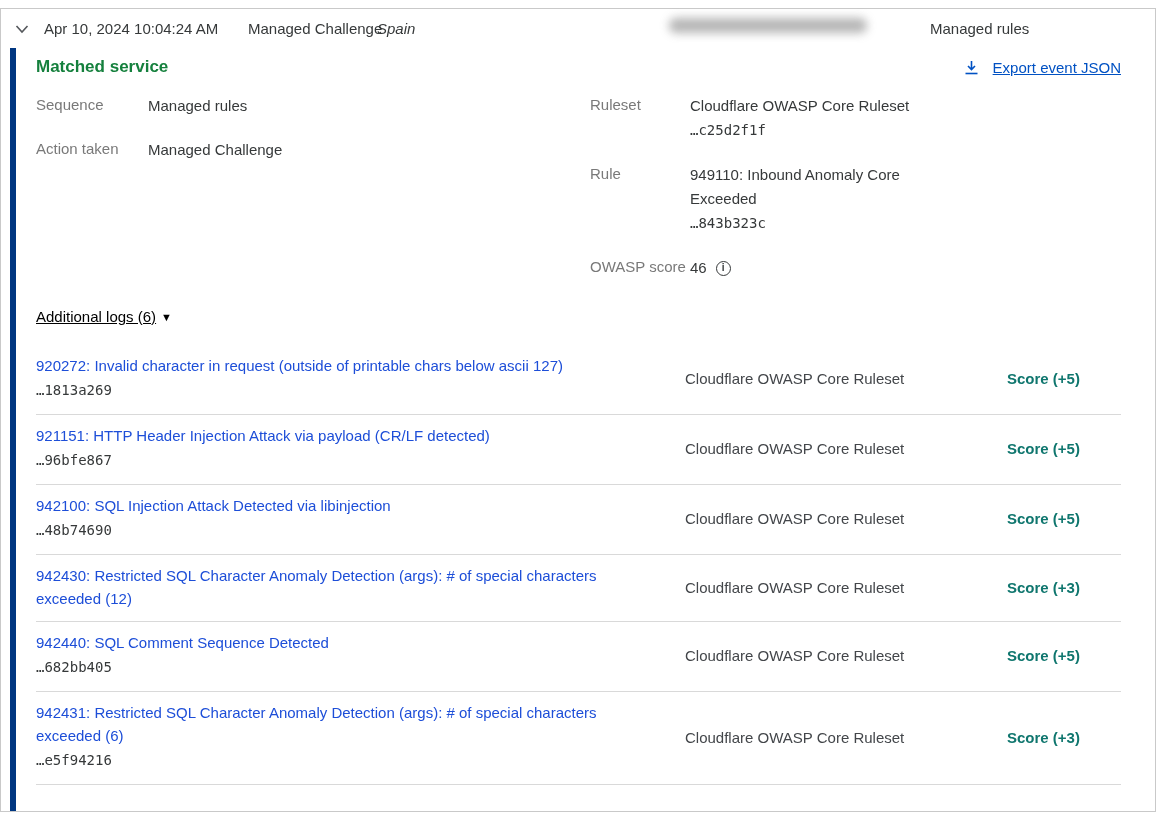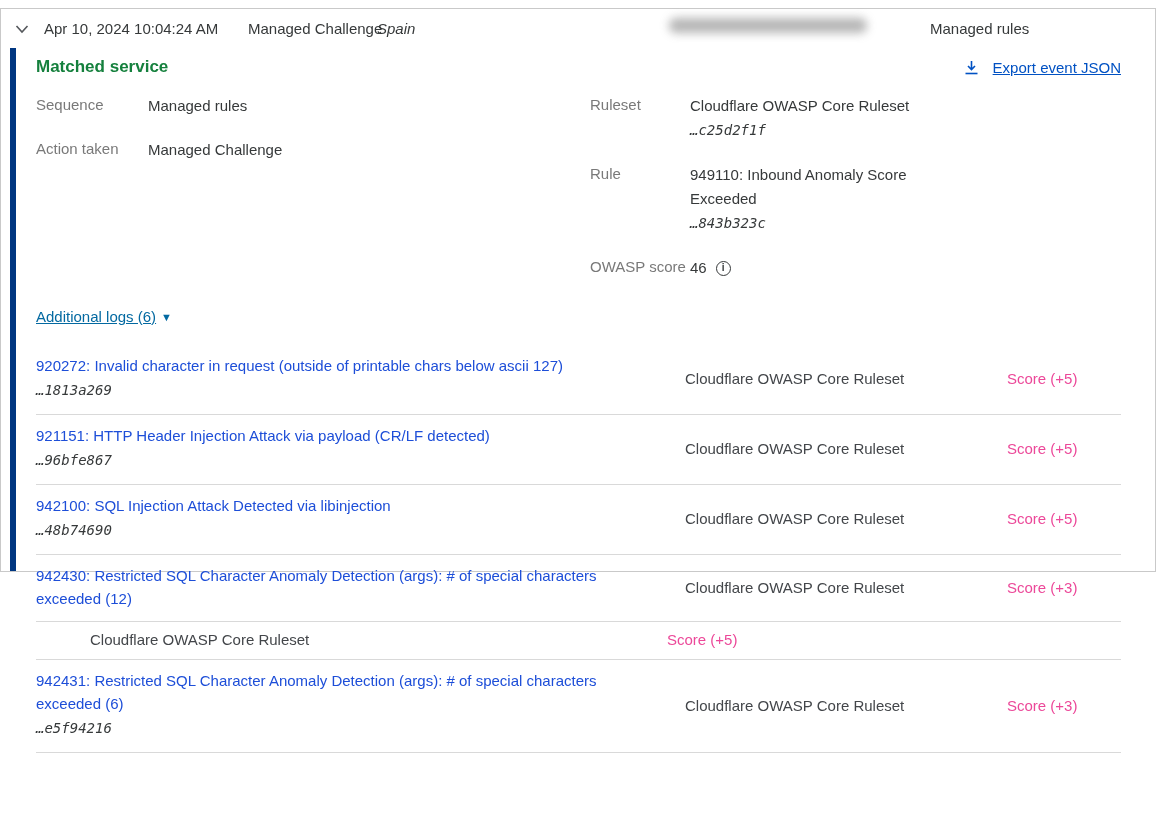--- a/index.html
+++ b/index.html
@@ -6,21 +6,21 @@
   html, body {
     width: 1160px; height: 818px;
     background: #ffffff;
     font-family: "Liberation Sans", sans-serif;
     color: #36393a;
     overflow: hidden;
   }
   .event-wrapper {
     position: absolute;
     top: 8px; left: 0;
-    width: 1156px; height: 564px;
+    width: 1156px; height: 804px;
     border: 1px solid #c9c9c9;
     background: #ffffff;
   }
   
   .row-header {
     position: relative;
     height: 39px;
     font-size: 15px;
     cursor: pointer;
   }
@@ -65,50 +65,50 @@
   .export-link .dl-icon { display: block; }
   .export-link .link-text { text-decoration: underline; }
   .fields-left  { position: absolute; left: 0;   top: 46px; width: 350px; }
   .fields-right { position: absolute; left: 554px; top: 46px; width: 370px; }
   .field-row { display: flex; margin-bottom: 20px; line-height: 22px; font-size: 15px; }
   .field-row .f-label { flex: 0 0 112px; color: #797979; }
   .fields-right .field-row .f-label { flex: 0 0 100px; }
   .field-row .f-value { flex: 1 1 auto; max-width: 238px; line-height: 24px; }
   .hash {
     font-family: "DejaVu Sans Mono", monospace;
-    font-size: 14px; line-height: 25px; color: #36393a; font-style: italic;
+    font-size: 14px; line-height: 25px; color: #36393a;
   }
   .score-line { display: flex; align-items: center; gap: 9px; }
   .info-icon {
     display: inline-flex; align-items: center; justify-content: center;
     width: 15px; height: 15px;
     border: 1px solid #36393a; border-radius: 50%;
     font-size: 10px; font-weight: 700; line-height: 1;
     cursor: pointer;
   }
   .additional-logs {
     position: absolute; left: 0; top: 260px;
     display: flex; align-items: center; gap: 5px;
-    font-size: 15px; color: #0369a1; cursor: pointer;
+    font-size: 15px; color: #000000; cursor: pointer;
   }
   .additional-logs .link-text { text-decoration: underline; }
   .additional-logs .caret { font-size: 11px; text-decoration: none; }
   
   .logs-table { width: 100%; }
   .log-row {
     display: grid;
     grid-template-columns: 595px 340px 1fr;
     align-items: center;
     padding: 9px 0 11px 0;
     border-bottom: 1px solid #d9d9d9;
   }
   .log-desc  { font-size: 15px; line-height: 23px; color: #1d4ed8; }
   .log-hash  { margin-top: 1px; }
   .log-ruleset { padding-left: 54px; font-size: 15px; color: #43464a; }
-  .log-score   { padding-left: 36px; font-size: 15px; color: #ec4899; white-space: nowrap; }
+  .log-score   { padding-left: 36px; font-size: 15px; color: #0f766e; white-space: nowrap; font-weight: bold; }
 </style>
 </head>
 <body>
 
 <div class="event-wrapper">
 
   <div class="row-header">
     <span class="chevron">
       <svg width="16" height="16" viewBox="0 0 16 16">
         <polyline points="2.5,5 8,11 13.5,5" fill="none" stroke="#55585c" stroke-width="1.6"></polyline>
@@ -151,21 +151,21 @@
         <div class="field-row">
           <span class="f-label">Ruleset</span>
           <span class="f-value">
             <div>Cloudflare OWASP Core Ruleset</div>
             <div class="hash">…c25d2f1f</div>
           </span>
         </div>
         <div class="field-row">
           <span class="f-label">Rule</span>
           <span class="f-value">
-            <div>949110: Inbound Anomaly Score Exceeded</div>
+            <div>949110: Inbound Anomaly Core Exceeded</div>
             <div class="hash">…843b323c</div>
           </span>
         </div>
         <div class="field-row">
           <span class="f-label">OWASP score</span>
           <span class="f-value score-line">
             <span>46</span>
             <span class="info-icon">i</span>
           </span>
         </div>
@@ -208,20 +208,24 @@
 
       <div class="log-row">
         <div>
           <div class="log-desc">942430: Restricted SQL Character Anomaly Detection (args): # of special characters exceeded (12)</div>
         </div>
         <div class="log-ruleset">Cloudflare OWASP Core Ruleset</div>
         <div class="log-score">Score (+3)</div>
       </div>
 
       <div class="log-row">
+        <div>
+          <div class="log-desc">942440: SQL Comment Sequence Detected</div>
+          <div class="hash log-hash">…682bb405</div>
+        </div>
         <div class="log-ruleset">Cloudflare OWASP Core Ruleset</div>
         <div class="log-score">Score (+5)</div>
       </div>
 
       <div class="log-row">
         <div>
           <div class="log-desc">942431: Restricted SQL Character Anomaly Detection (args): # of special characters exceeded (6)</div>
           <div class="hash log-hash">…e5f94216</div>
         </div>
         <div class="log-ruleset">Cloudflare OWASP Core Ruleset</div>

